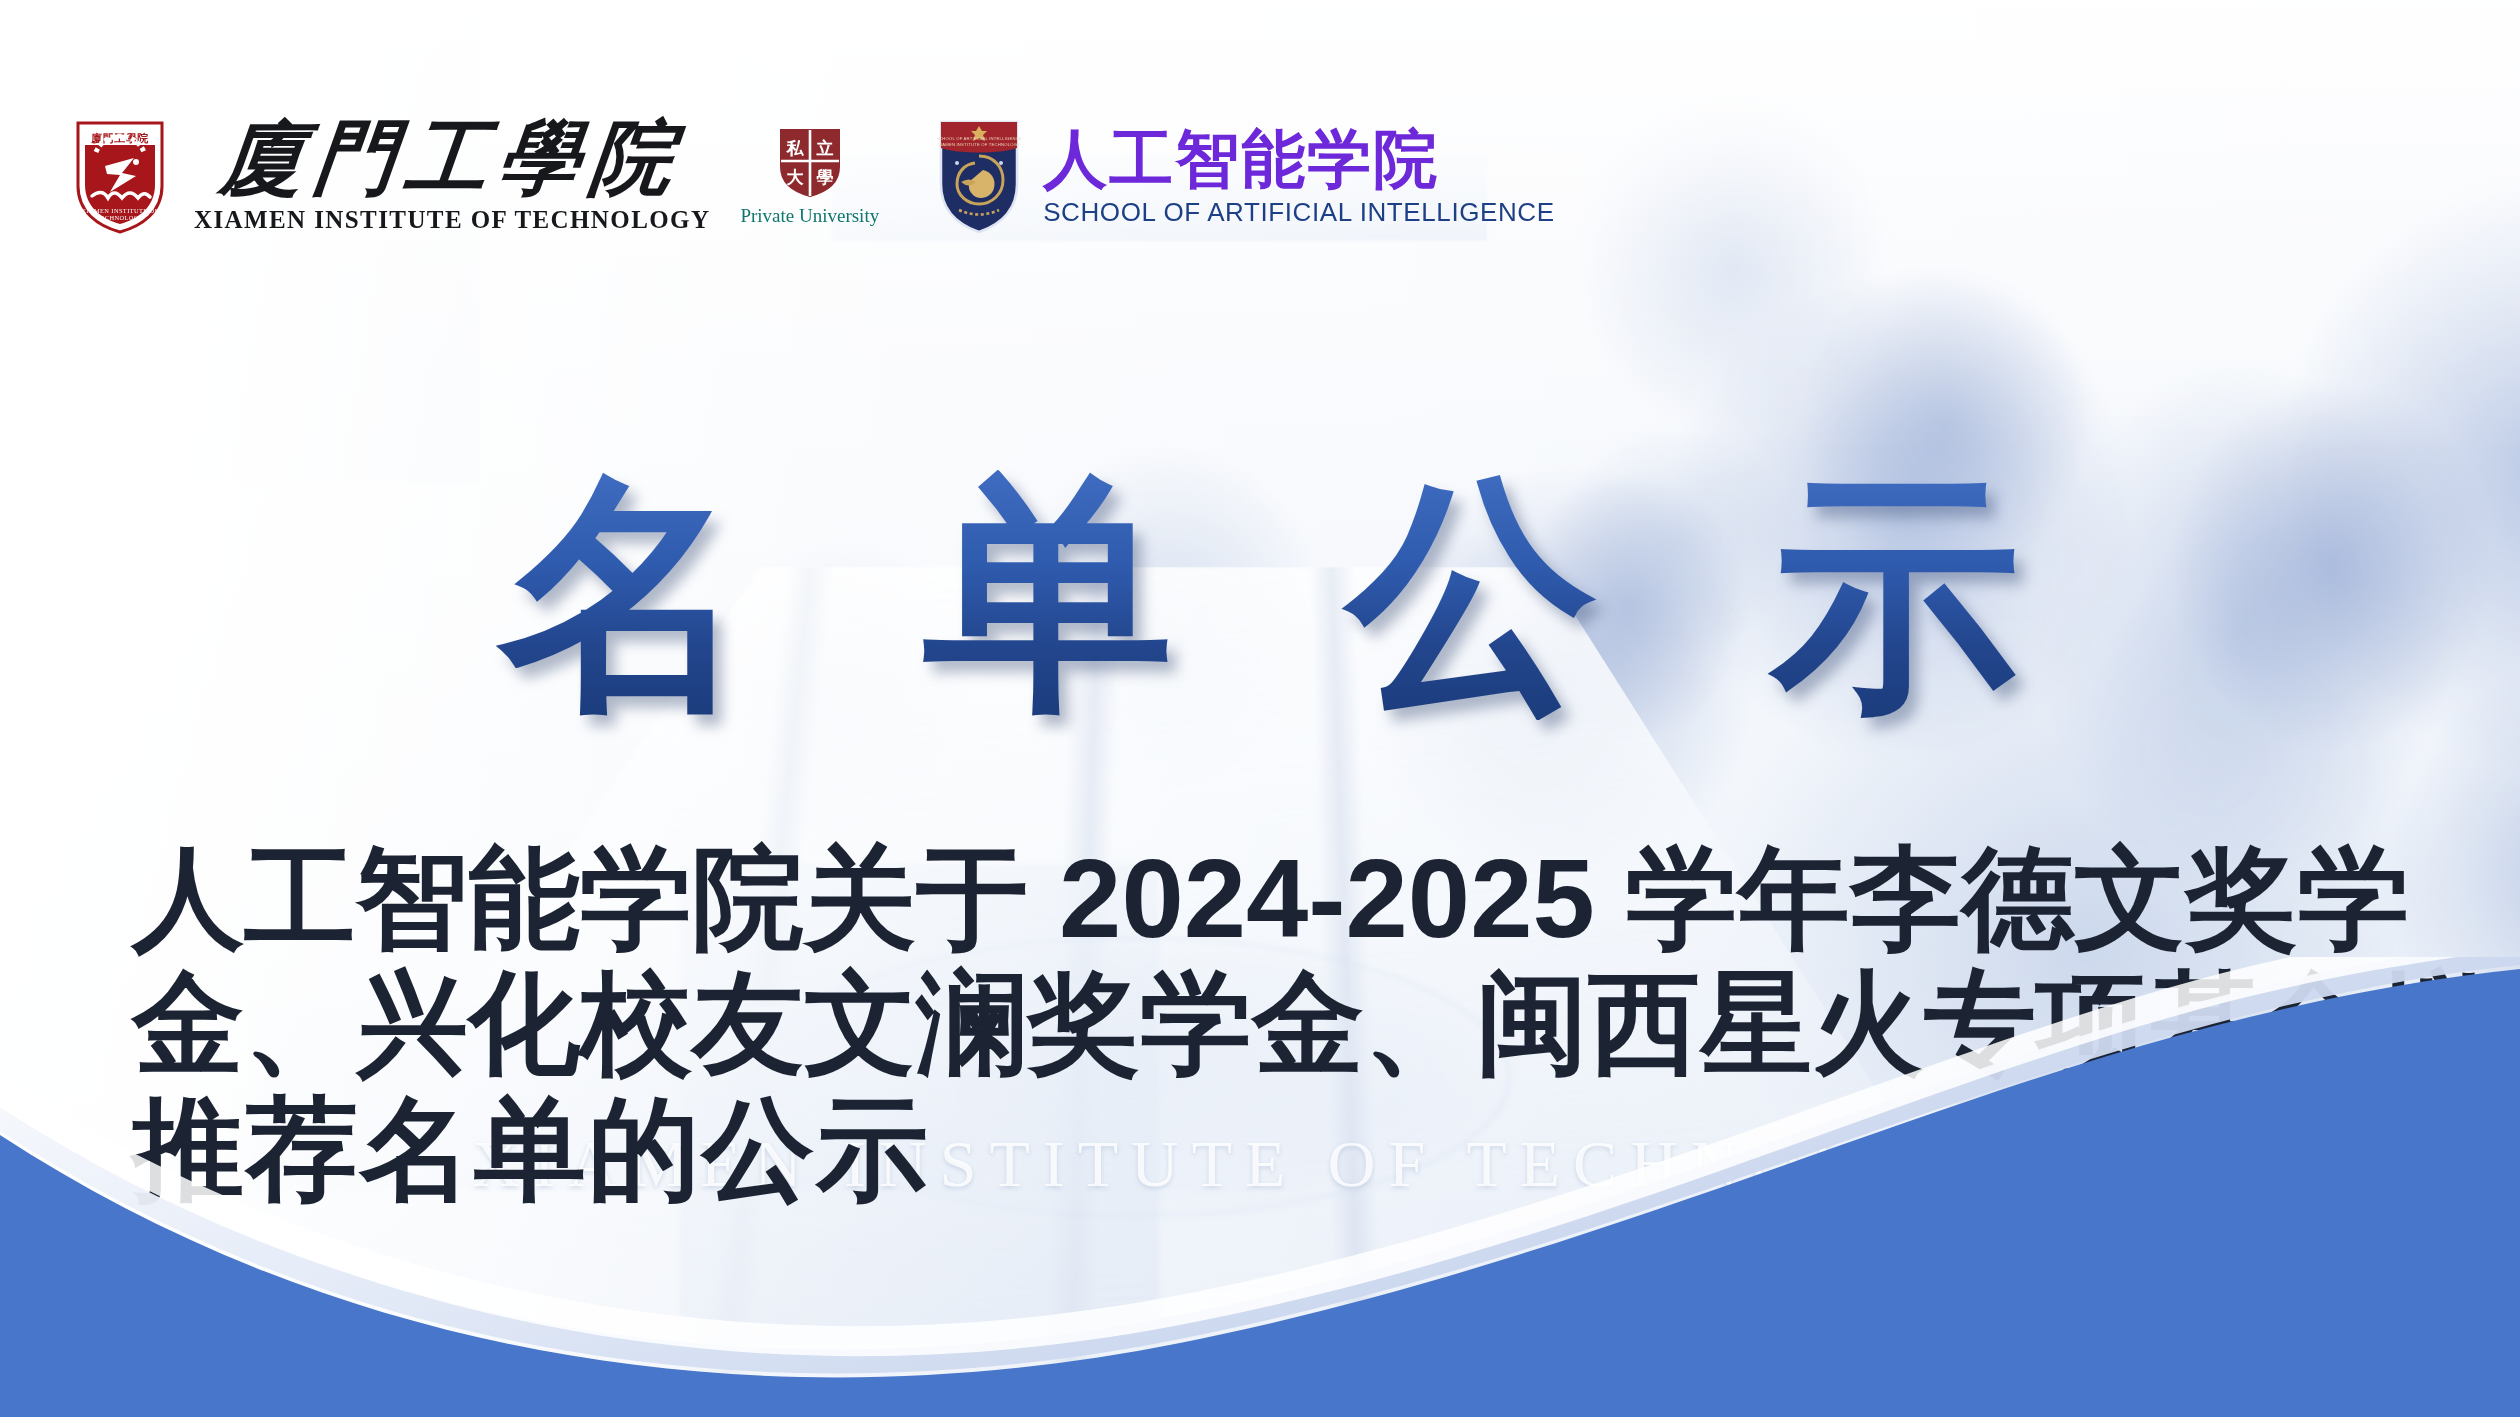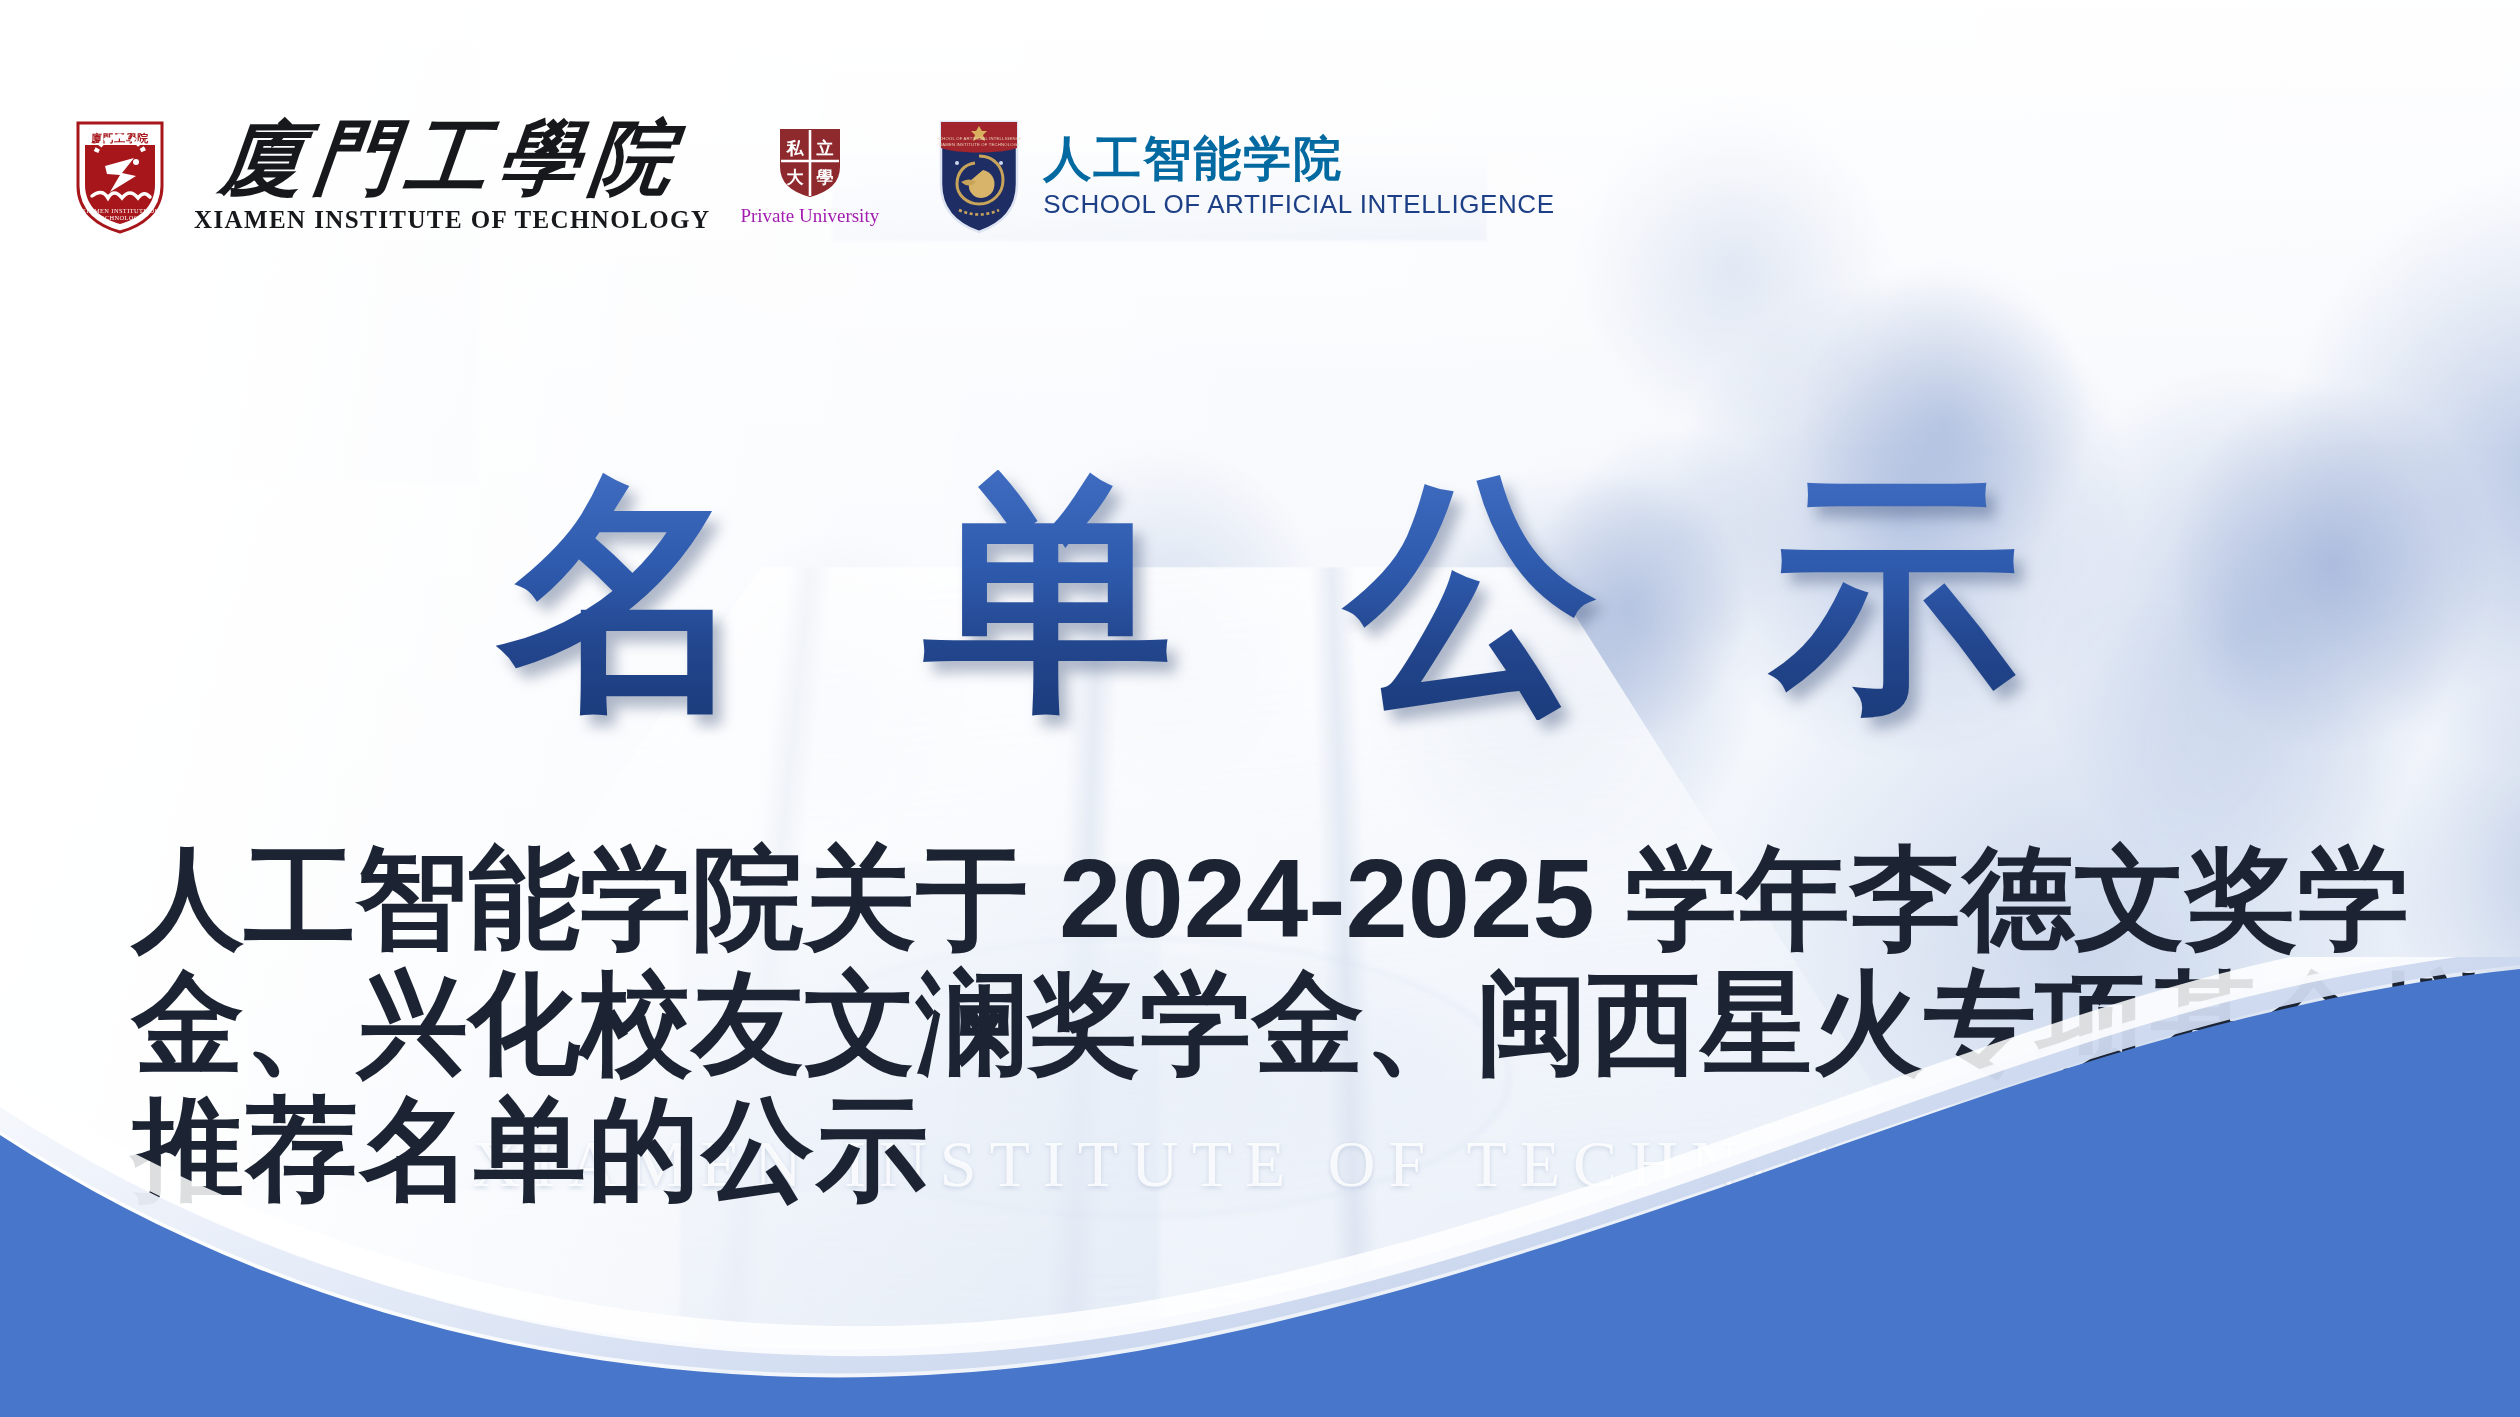--- a/index.html
+++ b/index.html
@@ -154,31 +154,31 @@
     font-size:25px;font-weight:700;letter-spacing:1.4px;
     color:#17181b;white-space:nowrap;
   }
 
   
   .pu{margin-left:30px;display:flex;flex-direction:column;align-items:center;}
   .pu svg{display:block;width:66px;height:72px;}
   .pu-en{
     margin-top:6px;
     font-family:"Liberation Serif","DejaVu Serif",serif;
-    font-size:19px;color:#a21caf;white-space:nowrap;
+    font-size:19px;color:#0f766e;white-space:nowrap;
   }
 
   
   .ai-shield{margin-left:58px;width:84px;height:118px;flex:none;}
   .ai-shield svg{display:block;width:84px;height:118px;}
 
   .ai-word{margin-left:22px;display:flex;flex-direction:column;align-items:flex-start;}
   .ai-cn{
-    font-size:48px;font-weight:700;letter-spacing:2px;
-    color:#0369a1;line-height:1;white-space:nowrap;
+    font-size:64px;font-weight:700;letter-spacing:2px;
+    color:#6d28d9;line-height:1;white-space:nowrap;
   }
   .ai-en{
     margin-top:6px;
     font-size:26px;font-weight:500;letter-spacing:.6px;
     color:#1d3f85;white-space:nowrap;
   }
 
   
   .main-title{
     position:absolute;left:0;right:0;top:470px;

